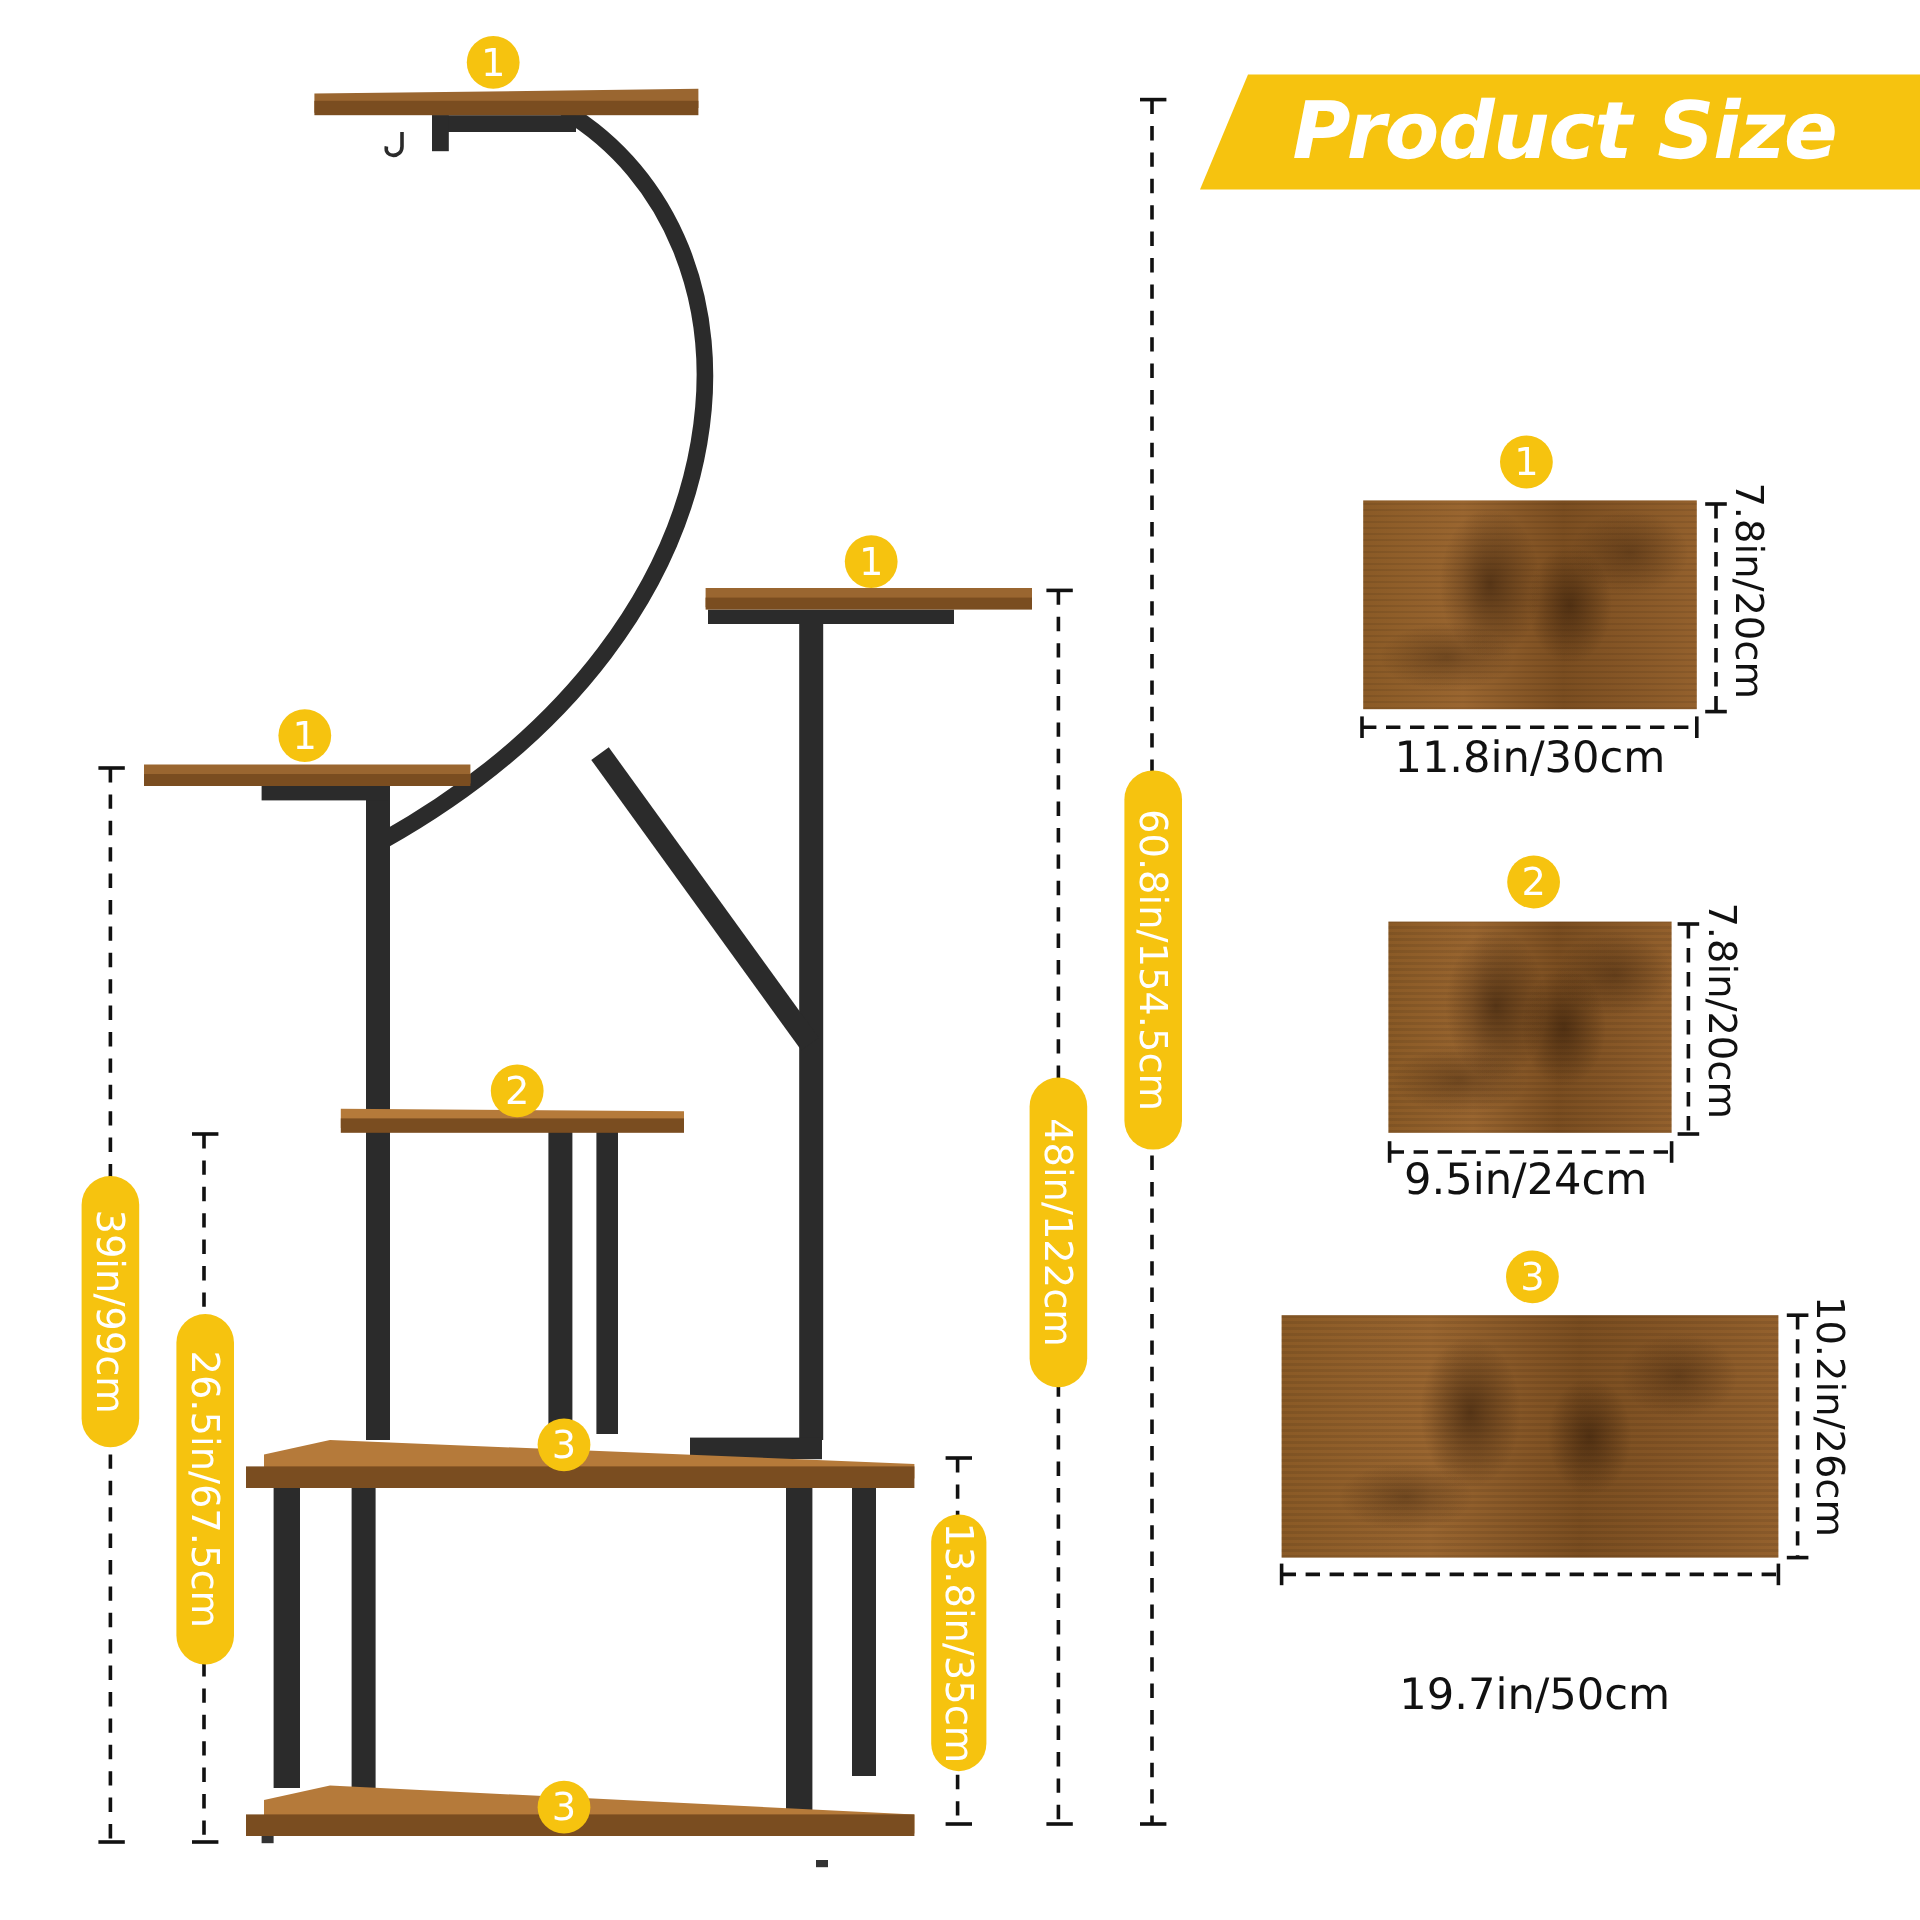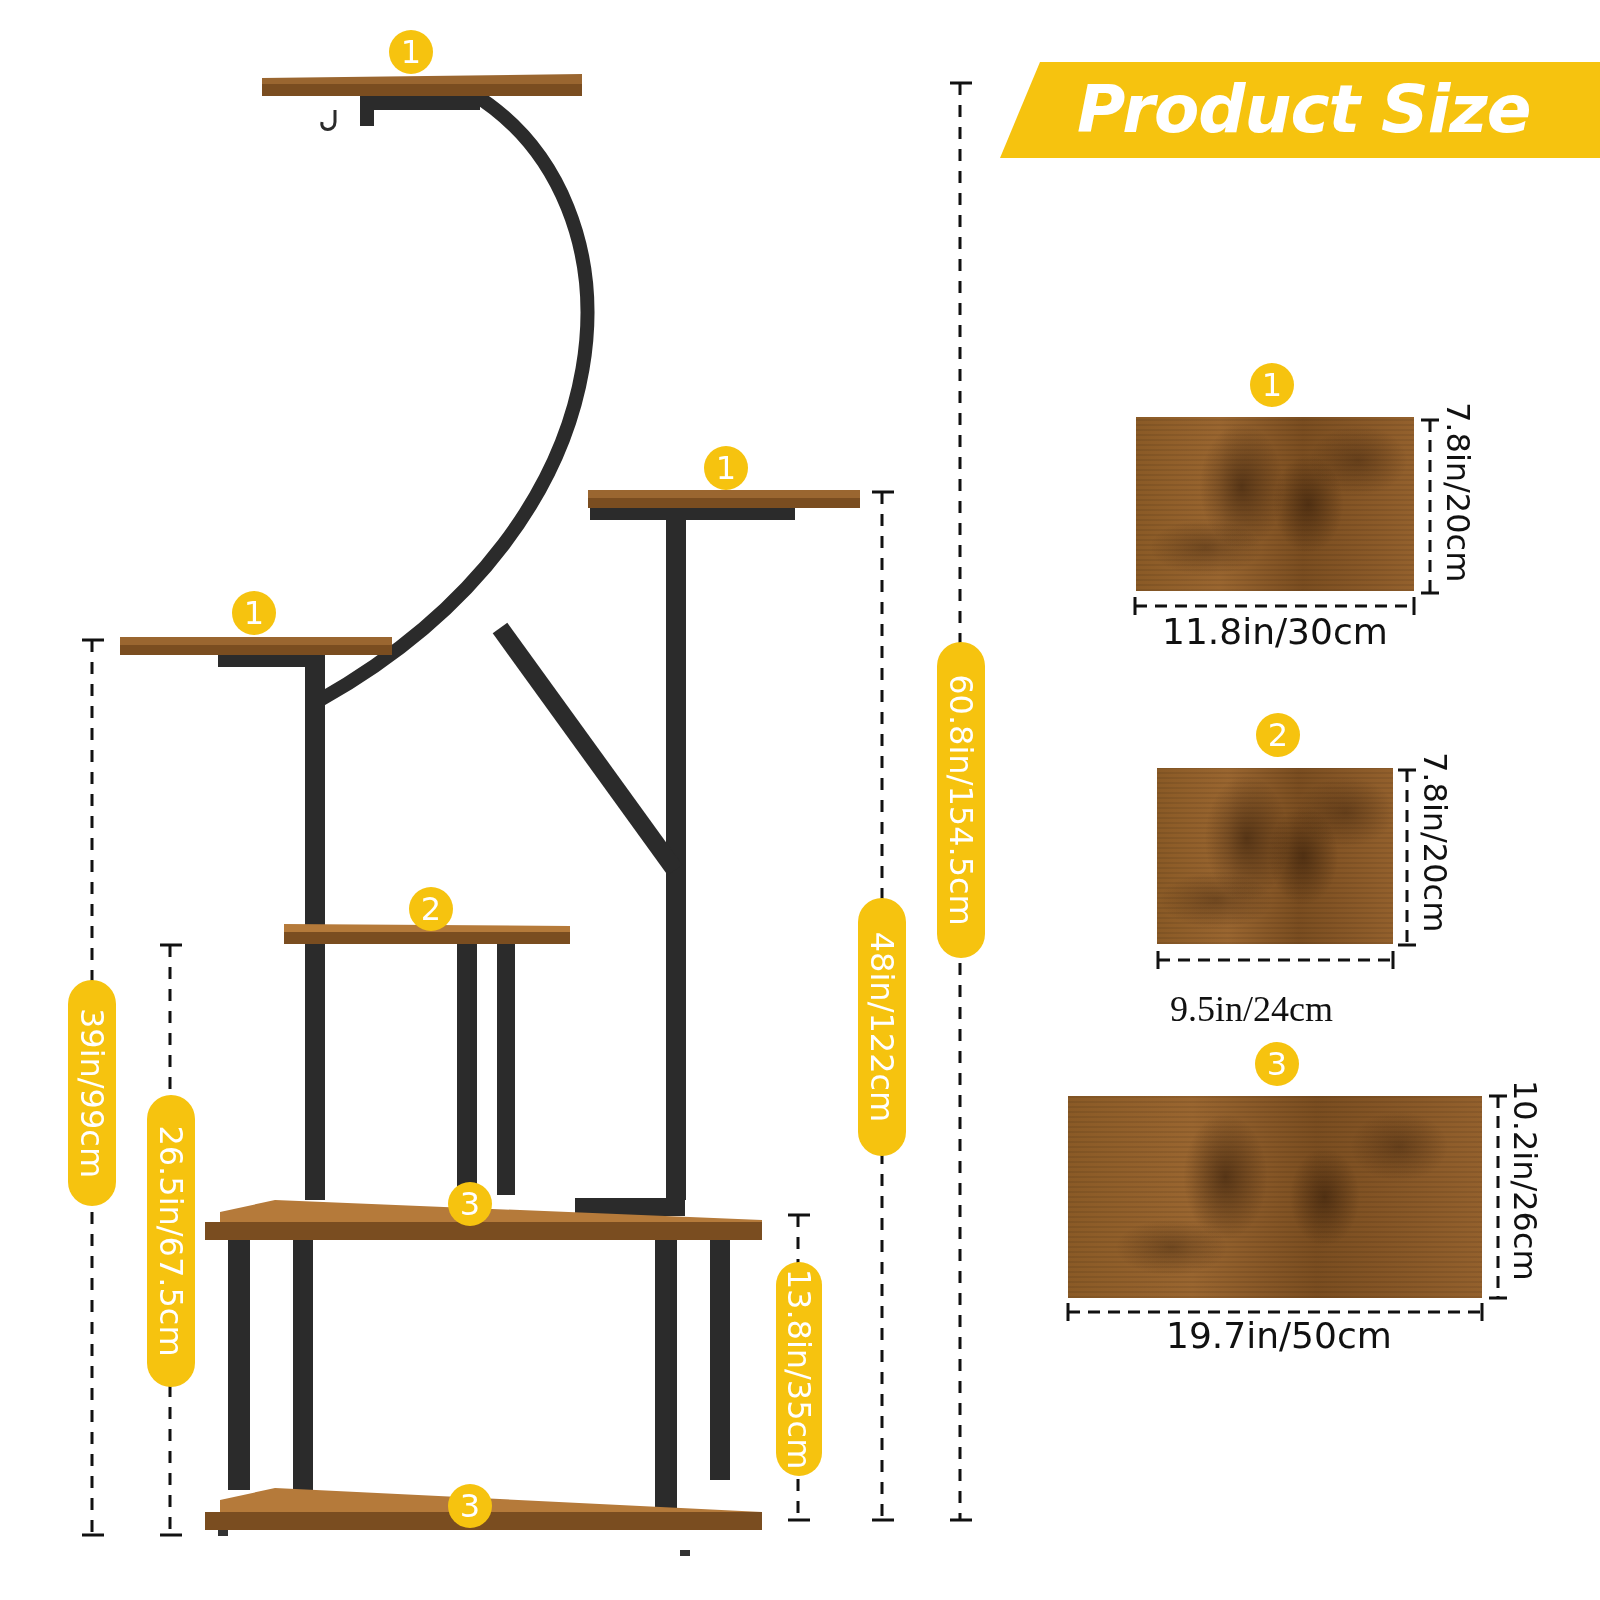--- a/index.html
+++ b/index.html
@@ -149,22 +149,22 @@
 <div>
   <div class="badge" style="left:1250px;top:363px;">1</div>
   <div class="wood" style="left:1136px;top:417px;width:278px;height:174px;"></div>
   <div class="dimtext" style="left:1162px;top:611px;">11.8in/30cm</div>
   <div class="vtext" style="left:1477px;top:402px;">7.8in/20cm</div>
 </div>
 
 <div>
   <div class="badge" style="left:1256px;top:713px;">2</div>
   <div class="wood" style="left:1157px;top:768px;width:236px;height:176px;"></div>
-  <div class="dimtext" style="left:1170px;top:988px;font-family:Liberation Serif, serif;">9.5in/24cm</div>
+  <div class="dimtext" style="left:1170px;top:963px;">9.5in/24cm</div>
   <div class="vtext" style="left:1454px;top:752px;">7.8in/20cm</div>
 </div>
 
 <div>
   <div class="badge" style="left:1255px;top:1042px;">3</div>
   <div class="wood" style="left:1068px;top:1096px;width:414px;height:202px;"></div>
-  <div class="dimtext" style="left:1166px;top:1315px;">19.7in/50cm</div>
+  <div class="dimtext" style="left:1166px;top:1392px;">19.7in/50cm</div>
   <div class="vtext" style="left:1544px;top:1080px;">10.2in/26cm</div>
 </div>
 
 </body></html>

